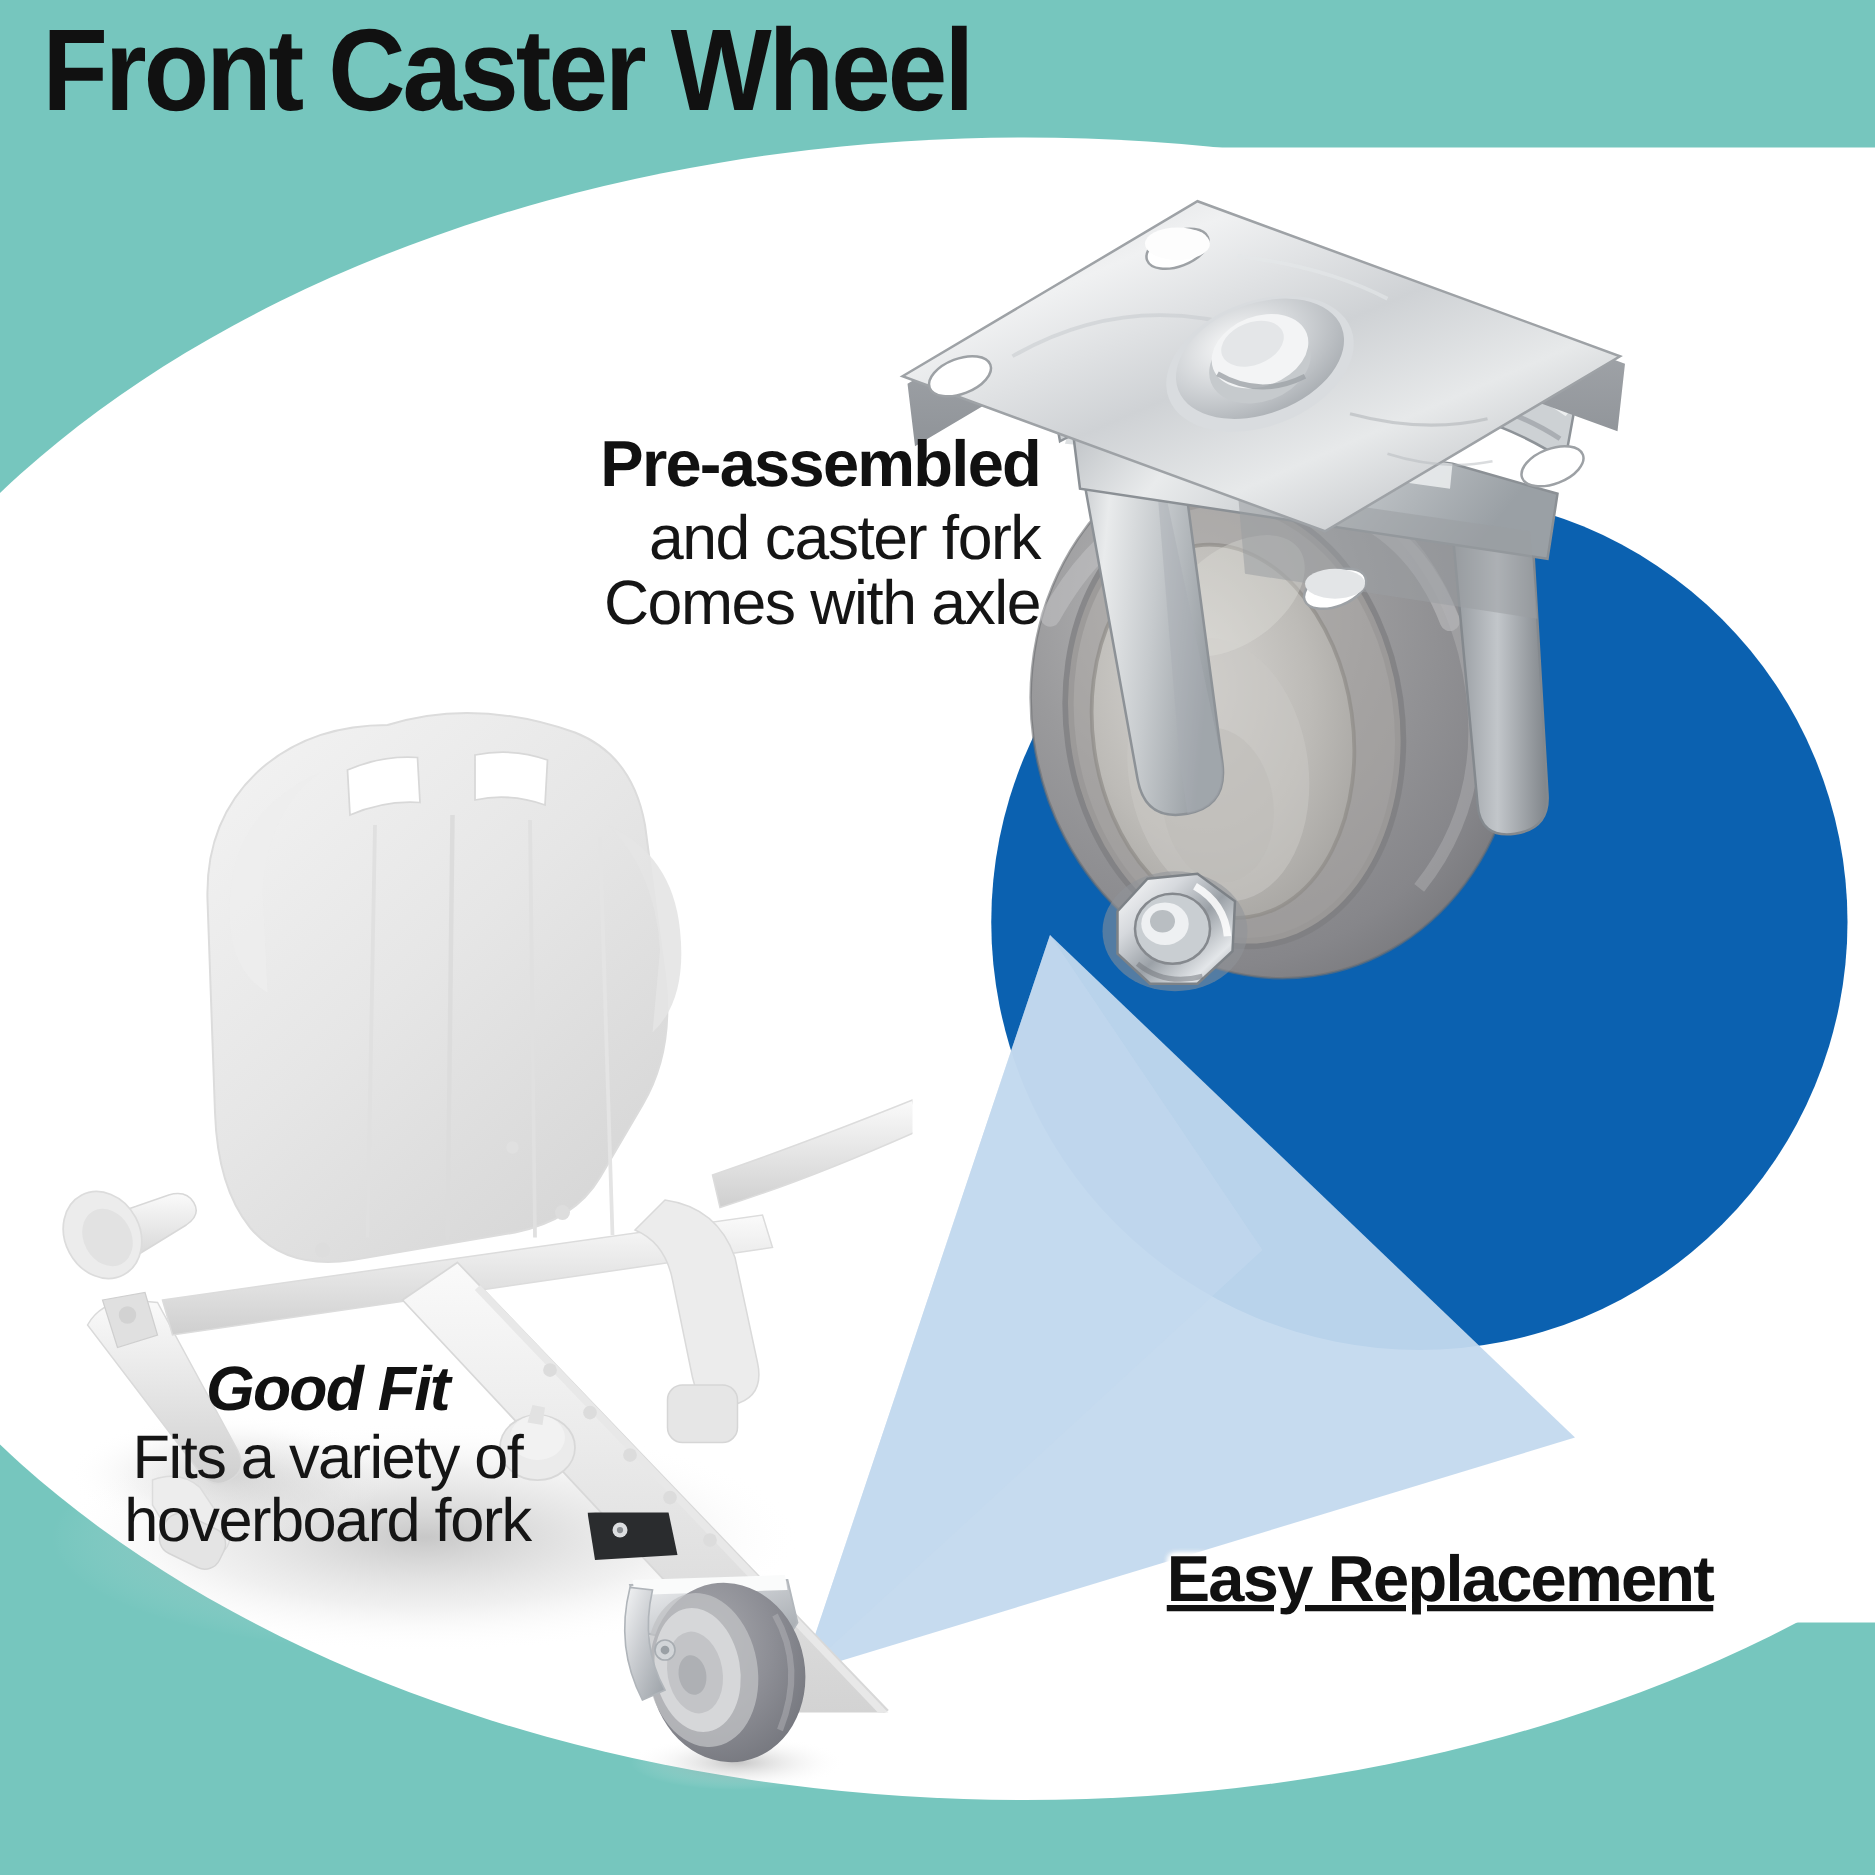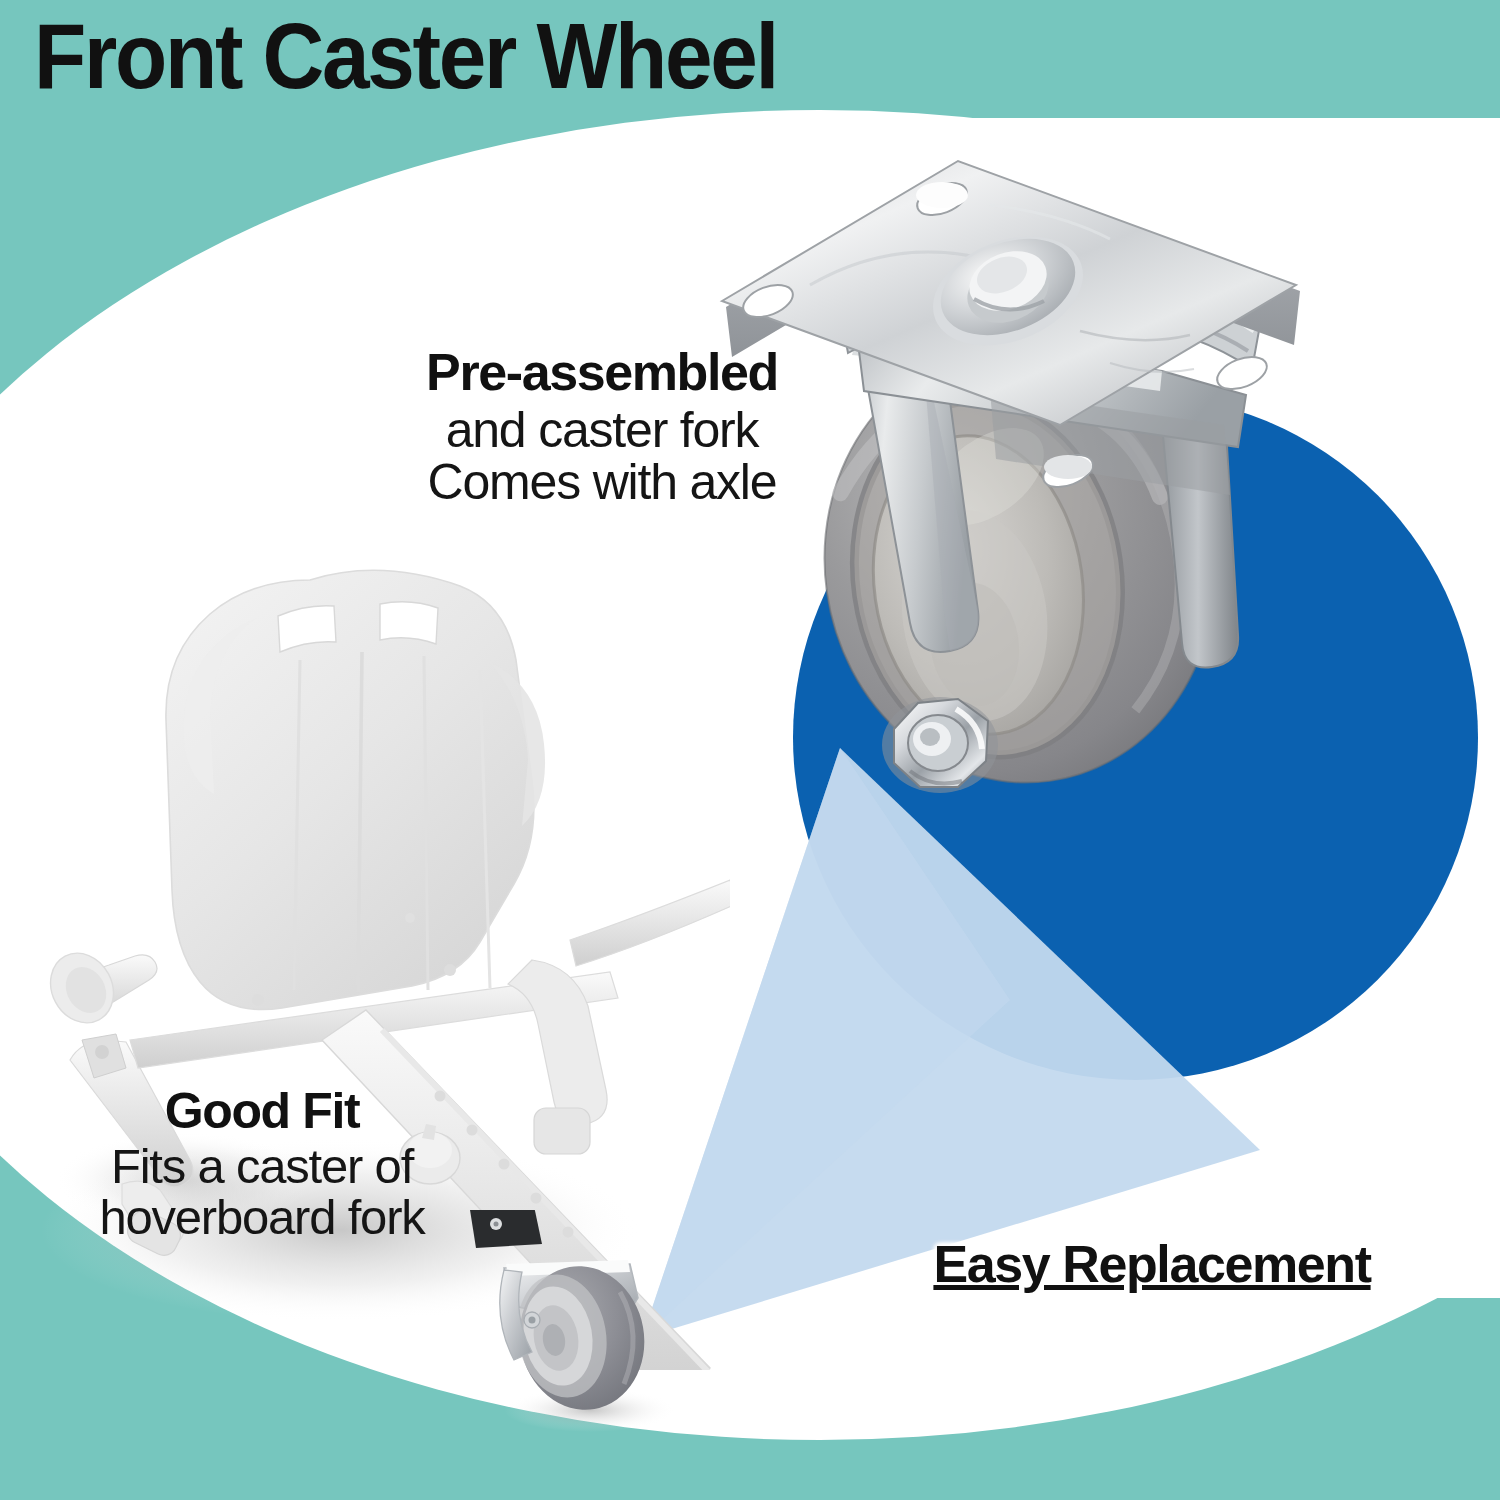--- a/index.html
+++ b/index.html
@@ -113,30 +113,30 @@
   }
   .callout .cb {
     font-weight: 400;
     color: #151515;
     letter-spacing: -1.2px;
     line-height: 1.04;
   }
 
   #co-pre {
     left: 372px; top: 346px; width: 460px;
-    text-align: center;
+    text-align: right;
   }
   #co-pre .ch { font-size: 52px; }
   #co-pre .cb { font-size: 50px; margin-top: 6px; }
 
   #co-fit {
     left: 52px; top: 1086px; width: 420px;
     text-align: center;
   }
-  #co-fit .ch { font-size: 50px; }
+  #co-fit .ch { font-size: 50px; font-style: italic; }
   #co-fit .cb { font-size: 49px; margin-top: 5px; }
 
   #co-easy {
     left: 852px; top: 1238px; width: 600px;
     text-align: center;
     text-shadow:
       0 0 7px #fff, 0 0 7px #fff, 0 0 7px #fff,
       2px 0 4px #fff, -2px 0 4px #fff,
       0 2px 4px #fff, 0 -2px 4px #fff;
   }
@@ -441,21 +441,21 @@
     <div class="ch">Pre-assembled</div>
     <div class="cb">
       <div class="nowrap">and caster fork</div>
       <div class="nowrap">Comes with axle</div>
     </div>
   </div>
 
   <div class="callout" id="co-fit">
     <div class="ch">Good Fit</div>
     <div class="cb">
-      <div class="nowrap">Fits a caster of</div>
+      <div class="nowrap">Fits a variety of</div>
       <div class="nowrap">hoverboard fork</div>
     </div>
   </div>
 
   <div class="callout" id="co-easy">
     <div class="ch">Easy Replacement</div>
   </div>
 
 </div>
 

